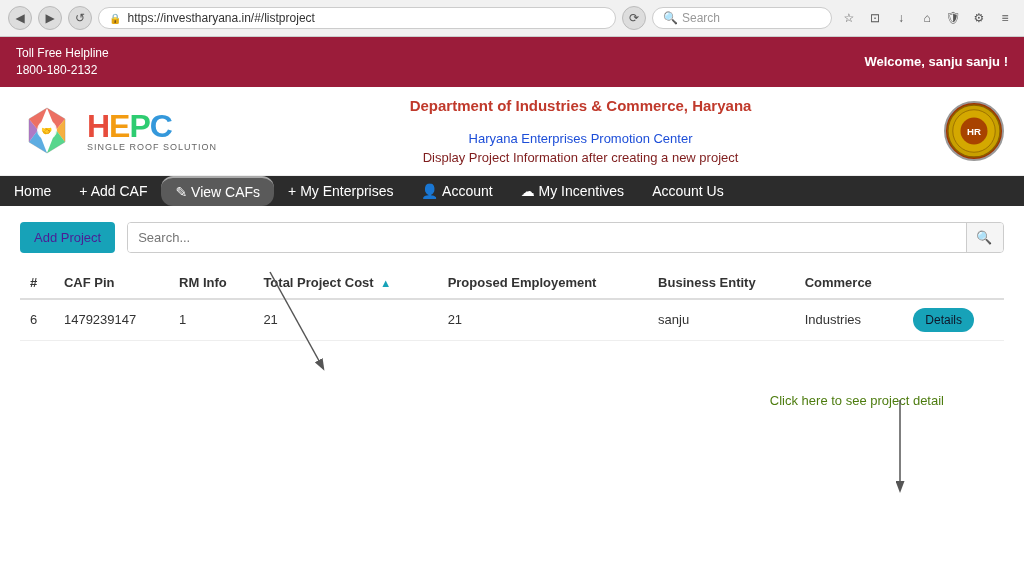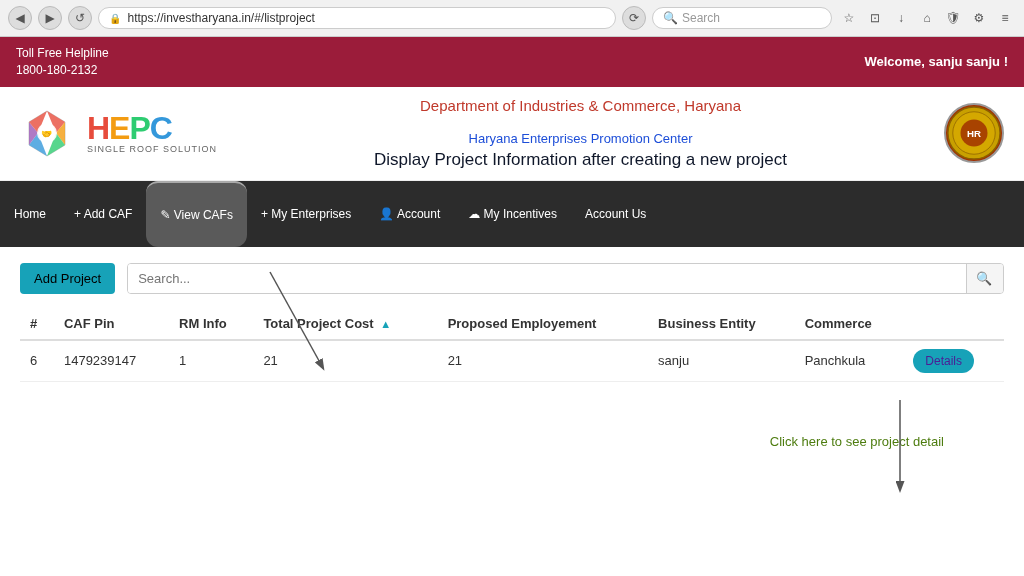--- a/index.html
+++ b/index.html
@@ -98,49 +98,49 @@
 
     .logo-icon {
       width: 55px; height: 55px;
       margin-right: 4px;
     }
 
     .center-header {
       flex: 1;
       text-align: center;
     }
-    .dept-name { font-size: 15px; font-weight: normal; color: #c0392b; }
+    .dept-name { font-size: 15px; font-weight: bold; color: #c0392b; }
     .center-sub { font-size: 13px; color: #1d4ed8; margin-top: 17px; }
 
     .annotation-text {
-      font-size: 17px;
-      color: #0f172a;
+      font-size: 13px;
+      color: #7f1d1d;
       margin-top: 4px;
     }
 
     .emblem {
       width: 60px; height: 60px;
       border-radius: 50%;
       background: radial-gradient(circle, #d4a000, #8b0000);
       display: flex; align-items: center; justify-content: center;
       font-size: 8px; color: #fff; text-align: center;
       border: 2px solid #999;
     }
 
     
     .navbar {
       background: #2c2c2c;
       display: flex;
       align-items: stretch;
       padding: 0;
     }
     .nav-item {
-      padding: 25px 14px;
+      padding: 6px 14px;
       color: #fff;
-      font-size: 12px;
+      font-size: 14px;
       cursor: pointer;
       display: flex;
       align-items: center;
       gap: 4px;
       white-space: nowrap;
     }
     .nav-item.active {
       background: #5a5a5a;
       border-top: 2px solid #aaa;
       border-radius: 12px;
@@ -152,21 +152,21 @@
       background: #fff;
     }
     .toolbar {
       display: flex;
       align-items: center;
       gap: 12px;
       margin-bottom: 14px;
     }
     .add-project-btn {
       background: #17a2b8;
-      color: #000000;
+      color: #4c1d95;
       border: none;
       padding: 8px 14px;
       border-radius: 4px;
       font-size: 13px;
       cursor: pointer;
     }
     .search-input-wrapper {
       flex: 1;
       display: flex;
       align-items: center;
@@ -210,21 +210,21 @@
       border-bottom: 1px solid #eee;
       vertical-align: middle;
     }
     .sort-arrow {
       color: #17a2b8;
       font-size: 11px;
       margin-left: 3px;
     }
     .details-btn {
       background: #17a2b8;
-      color: #4c1d95;
+      color: #0f172a;
       border: none;
       padding: 5px 12px;
       border-radius: 20px;
       font-size: 12px;
       cursor: pointer;
     }
     .callout-text {
       font-size: 13px;
       color: #4d7c0f;
     }
@@ -372,21 +372,21 @@
         </tr>
       </thead>
       <tbody>
         <tr>
           <td>6</td>
           <td>1479239147</td>
           <td>1</td>
           <td>21</td>
           <td>21</td>
           <td>sanju</td>
-          <td>Panchkula</td>
+          <td>Industries</td>
           <td>
             <button class="details-btn">Details</button>
           </td>
         </tr>
       </tbody>
     </table>
 
     <div style="position: relative; margin-top: 50px; text-align: right; padding-right: 60px;">
       <span class="callout-text">Click here to see project detail</span>
     </div>

